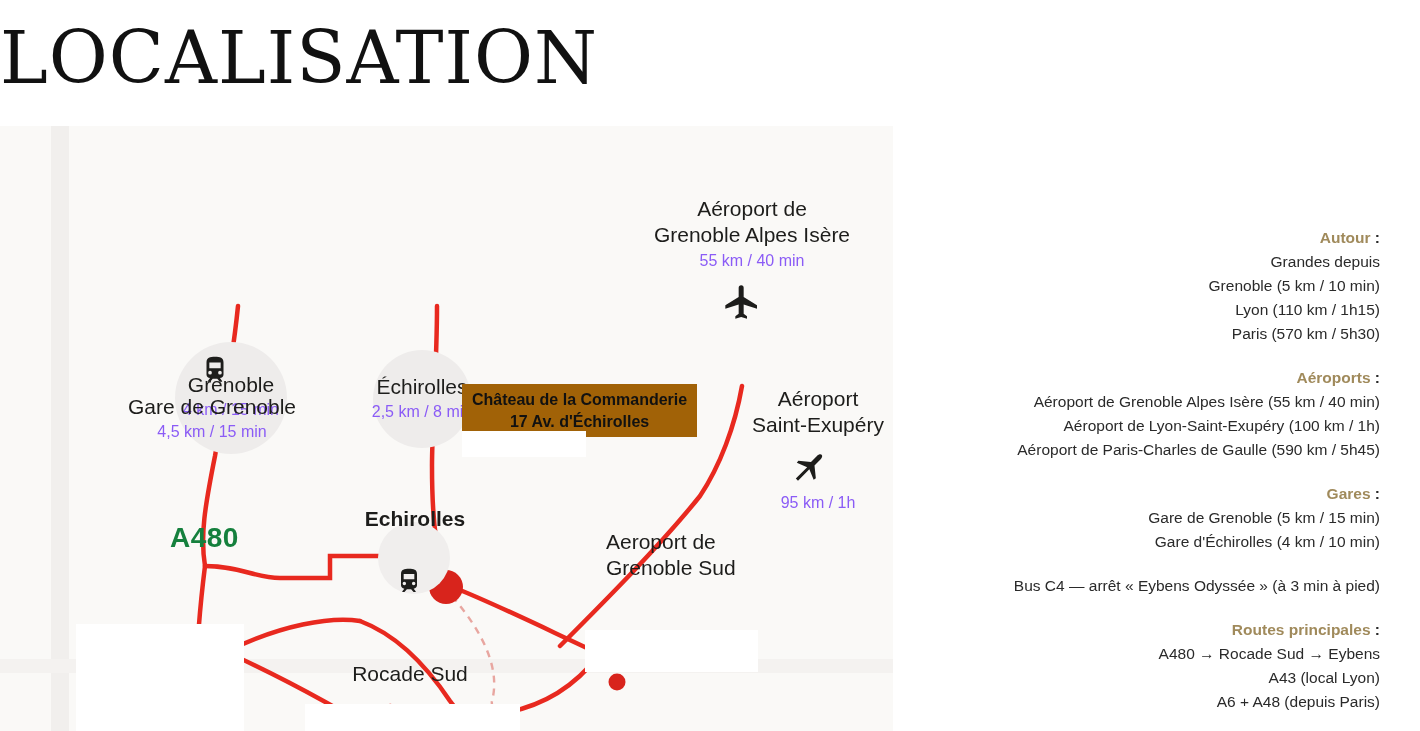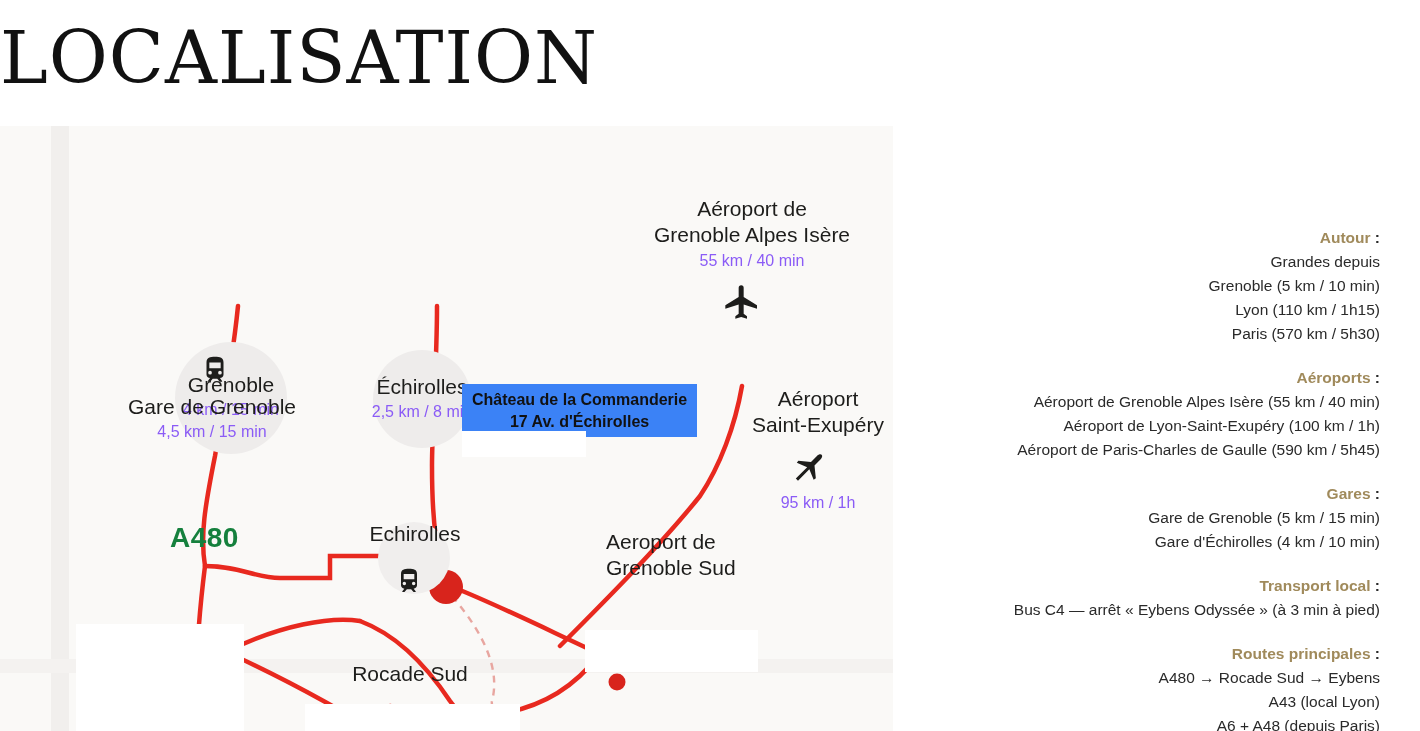--- a/index.html
+++ b/index.html
@@ -68,21 +68,21 @@
   }
 
   .bubble {
     position: absolute;
     border-radius: 50%;
     background: #eeeceb;
   }
 
   .poi-box {
     position: absolute;
-    background: #3b82f6;
+    background: #a16207;
     text-align: center;
     font-weight: bold;
     font-size: 16px;
     color: #111;
     line-height: 1.35;
     padding: 5px 10px;
     white-space: nowrap;
   }
 
   .road-tag {
@@ -197,21 +197,21 @@
   </div>
   <div class="map-label" style="left:718px; top:365px; width:200px;">
     <span class="lbl-dist">95 km / 1h</span>
   </div>
 
   <div class="map-label" style="left:606px; top:403px; width:220px; text-align:left;">
     <span class="lbl-name">Aeroport de</span>
     <span class="lbl-name">Grenoble Sud</span>
   </div>
 
-  <div class="map-label" style="left:320px; top:395px; width:190px;">
+  <div class="map-label" style="left:320px; top:380px; width:190px;font-weight:bold;">
     <span class="lbl-name">Echirolles</span>
   </div>
 
   <div class="map-label" style="left:315px; top:535px; width:190px;">
     <span class="lbl-name">Rocade Sud</span>
   </div>
 
   <div class="poi-box" style="left:462px; top:258px;">
     <span>Château de la Commanderie</span><br>
     <span>17 Av. d'Échirolles</span>
@@ -272,23 +272,20 @@
 
   <div class="info-group">
     <div class="info-head">
       <span>Gares</span><span class="colon"> :</span>
     </div>
     <span class="info-line">Gare de Grenoble (5 km / 15 min)</span>
     <span class="info-line">Gare d'Échirolles (4 km / 10 min)</span>
   </div>
 
   <div class="info-group">
-    <div class="info-head">
-      <span>Transport local</span><span class="colon"> :</span>
-    </div>
     <span class="info-line">Bus C4 — arrêt « Eybens Odyssée » (à 3 min à pied)</span>
   </div>
 
   <div class="info-group">
     <div class="info-head">
       <span>Routes principales</span><span class="colon"> :</span>
     </div>
     <span class="info-line">A480 → Rocade Sud → Eybens</span>
     <span class="info-line">A43 (local Lyon)</span>
     <span class="info-line">A6 + A48 (depuis Paris)</span>

